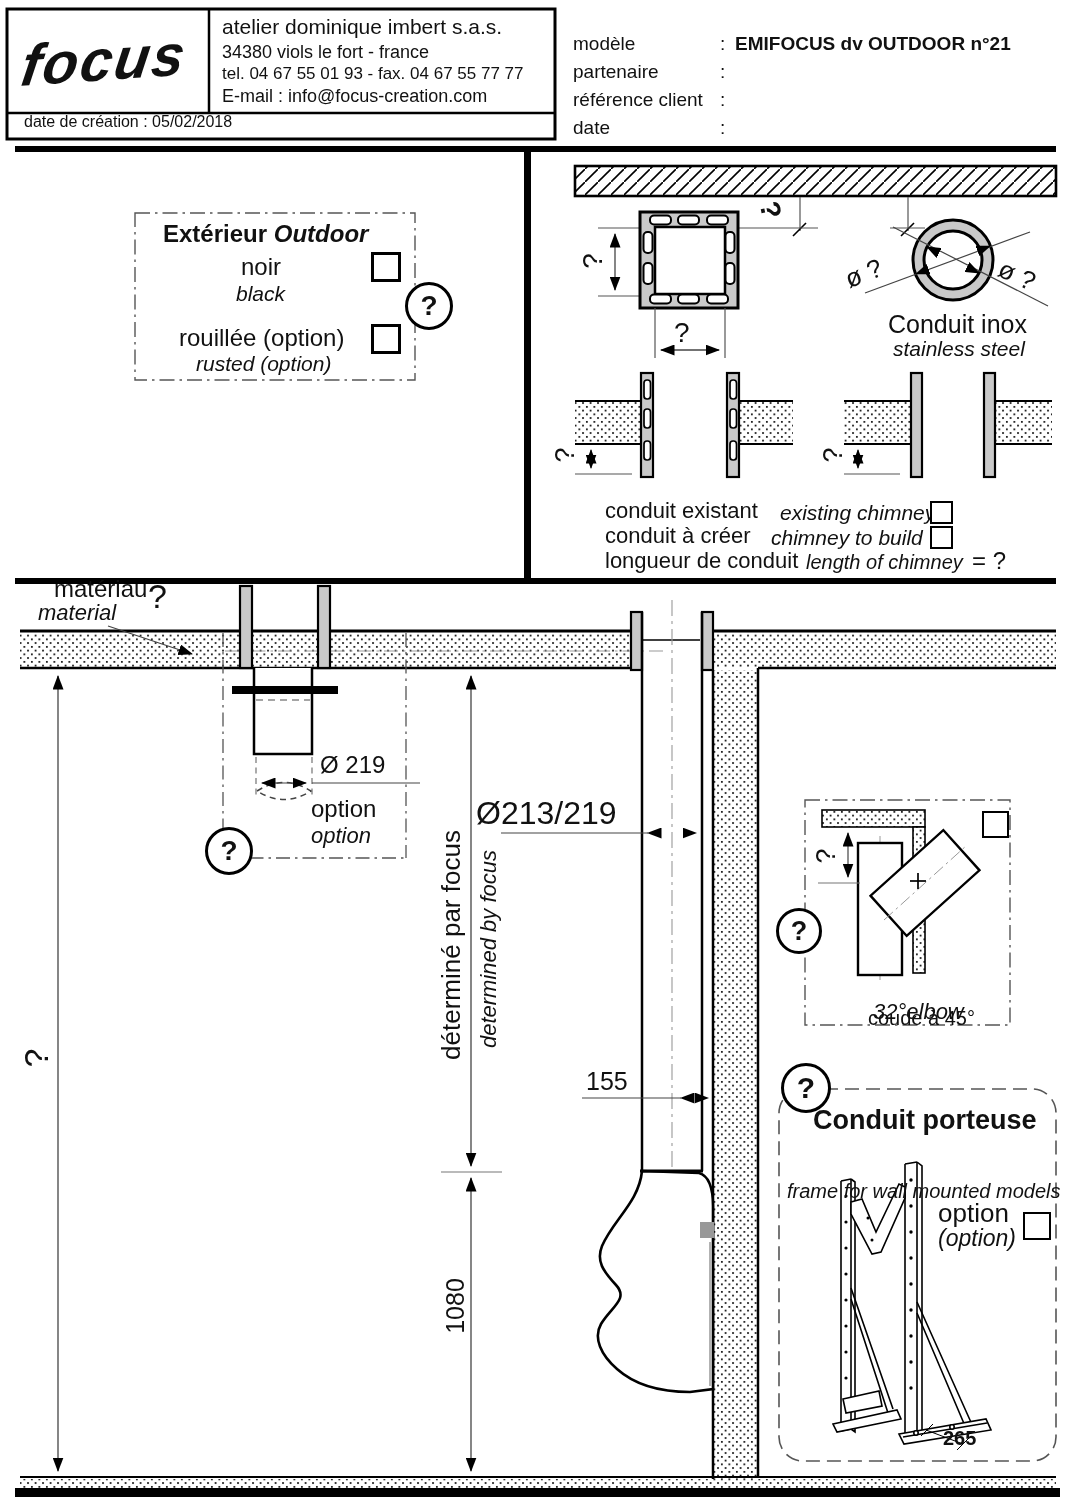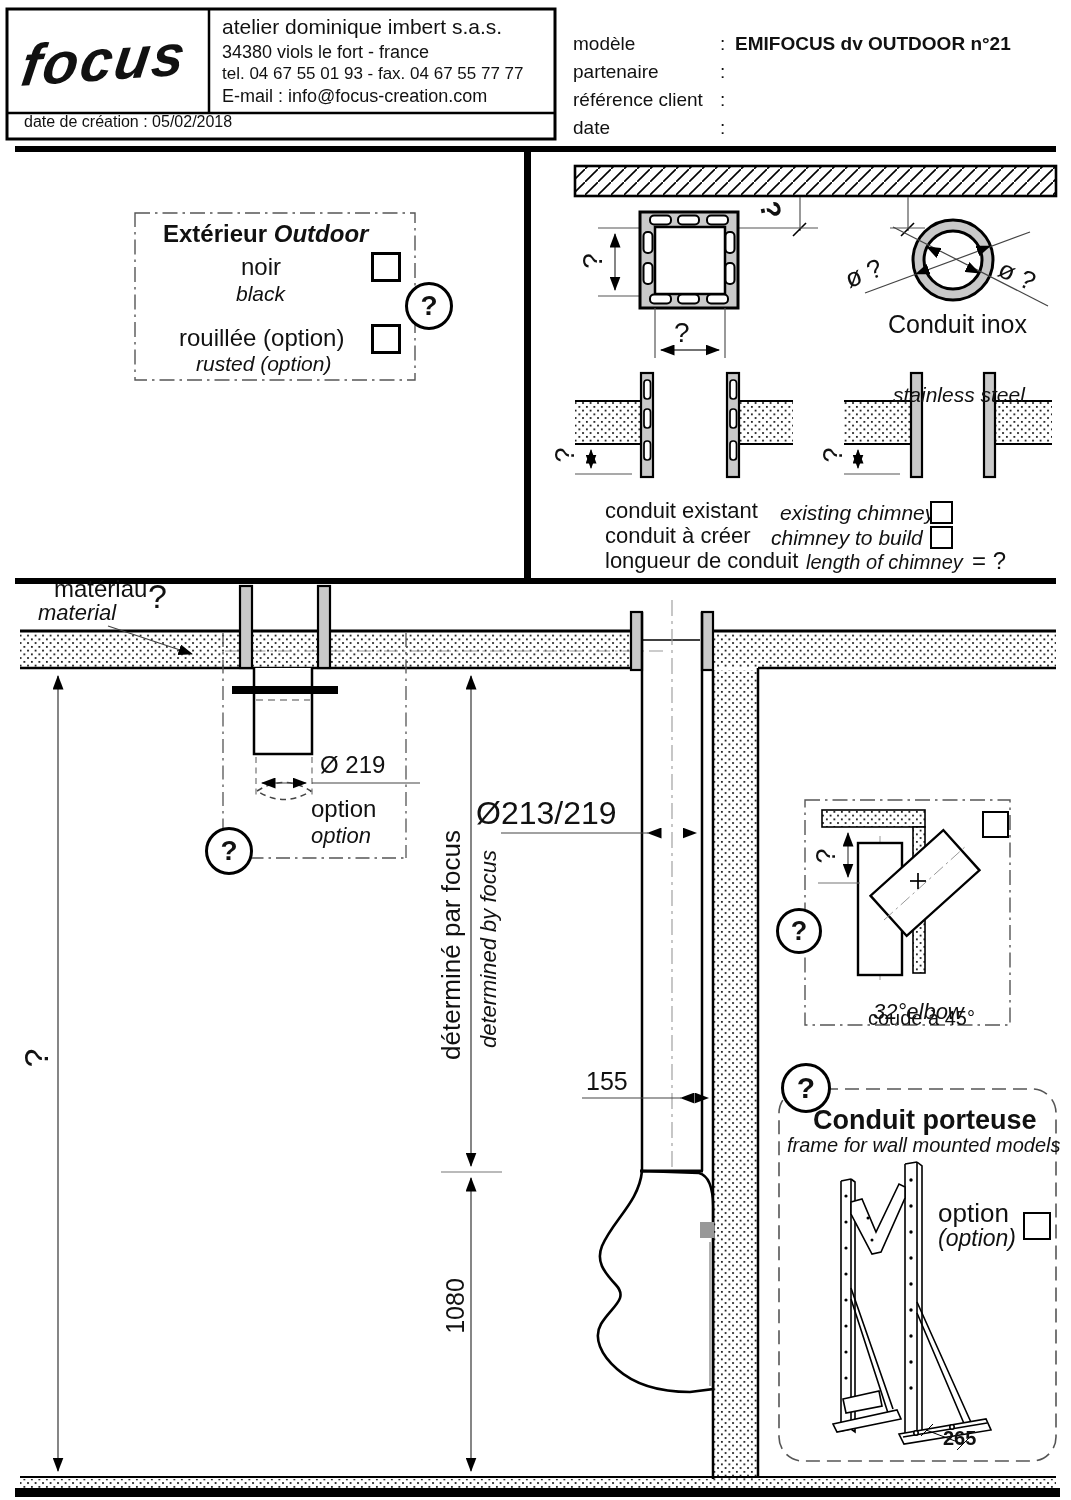--- a/index.html
+++ b/index.html
@@ -282,21 +282,21 @@
 <div class="cb" style="left:371px;top:252px;width:30px;height:30px;border-width:3px;"></div>
 <div class="cb" style="left:371px;top:324px;width:30px;height:30px;border-width:3px;"></div>
 <div class="badge" style="left:405px;top:282px;width:48px;height:48px;font-size:28px;">?</div>
 
 <div class="t b" style="left:752px;top:192px;width:36px;height:36px;font-size:28px;transform:rotate(78deg);display:flex;align-items:center;justify-content:center;">?</div>
 <div class="t rot" style="left:576px;top:244px;width:34px;height:34px;font-size:28px;">?</div>
 <div class="t" style="left:674px;top:318px;font-size:28px;">?</div>
 <div class="t" style="left:845px;top:260px;font-size:26px;transform:rotate(-21deg);">ø ?</div>
 <div class="t" style="left:998px;top:262px;font-size:26px;transform:rotate(25deg);">ø ?</div>
 <div class="t" style="left:888px;top:311px;font-size:25px;">Conduit inox</div>
-<div class="t i" style="left:893px;top:338px;font-size:21px;margin-top:46px;">stainless steel</div>
+<div class="t i" style="left:893px;top:338px;font-size:21px;">stainless steel</div>
 <div class="t rot" style="left:548px;top:438px;width:34px;height:34px;font-size:27px;">?</div>
 <div class="t rot" style="left:816px;top:438px;width:34px;height:34px;font-size:27px;">?</div>
 <div class="t" style="left:605px;top:499px;font-size:22px;">conduit existant</div>
 <div class="t i" style="left:780px;top:502px;font-size:21px;">existing chimney</div>
 <div class="cb" style="left:930px;top:501px;width:23px;height:23px;"></div>
 <div class="t" style="left:605px;top:524px;font-size:22px;">conduit à créer</div>
 <div class="t i" style="left:771px;top:527px;font-size:21px;text-align:center;">chimney to build</div>
 <div class="cb" style="left:930px;top:526px;width:23px;height:23px;"></div>
 <div class="t" style="left:605px;top:549px;font-size:22px;">longueur de conduit</div>
 <div class="t i" style="left:806px;top:552px;font-size:20px;">length of chimney</div>
@@ -317,19 +317,19 @@
 <div class="t" style="left:586px;top:1068px;font-size:25px;">155</div>
 
 <div class="t rot" style="left:806px;top:841px;width:40px;height:30px;font-size:27px;">?</div>
 <div class="badge" style="left:776px;top:908px;width:46px;height:46px;font-size:27px;">?</div>
 <div class="cb" style="left:982px;top:811px;width:27px;height:27px;"></div>
 <div class="t" style="left:868px;top:1008px;font-size:20px;">coude à 45°</div>
 <div class="t i" style="left:873px;top:1000px;font-size:22px;">32°elbow</div>
 
 <div class="badge" style="left:781px;top:1063px;width:50px;height:50px;font-size:30px;">?</div>
 <div class="t b" style="left:813px;top:1106px;font-size:27px;">Conduit porteuse</div>
-<div class="t i" style="left:787px;top:1135px;font-size:20px;">frame for wall mounted models</div>
+<div class="t i" style="left:787px;top:1181px;font-size:20px;">frame for wall mounted models</div>
 <div class="t" style="left:938px;top:1200px;font-size:26px;">option</div>
 <div class="t i" style="left:938px;top:1226px;font-size:23px;">(option)</div>
 <div class="cb" style="left:1023px;top:1212px;width:28px;height:28px;"></div>
 <div class="t b" style="left:943px;top:1428px;font-size:20px;">265</div>
 
 </div>
 
 </body></html>

